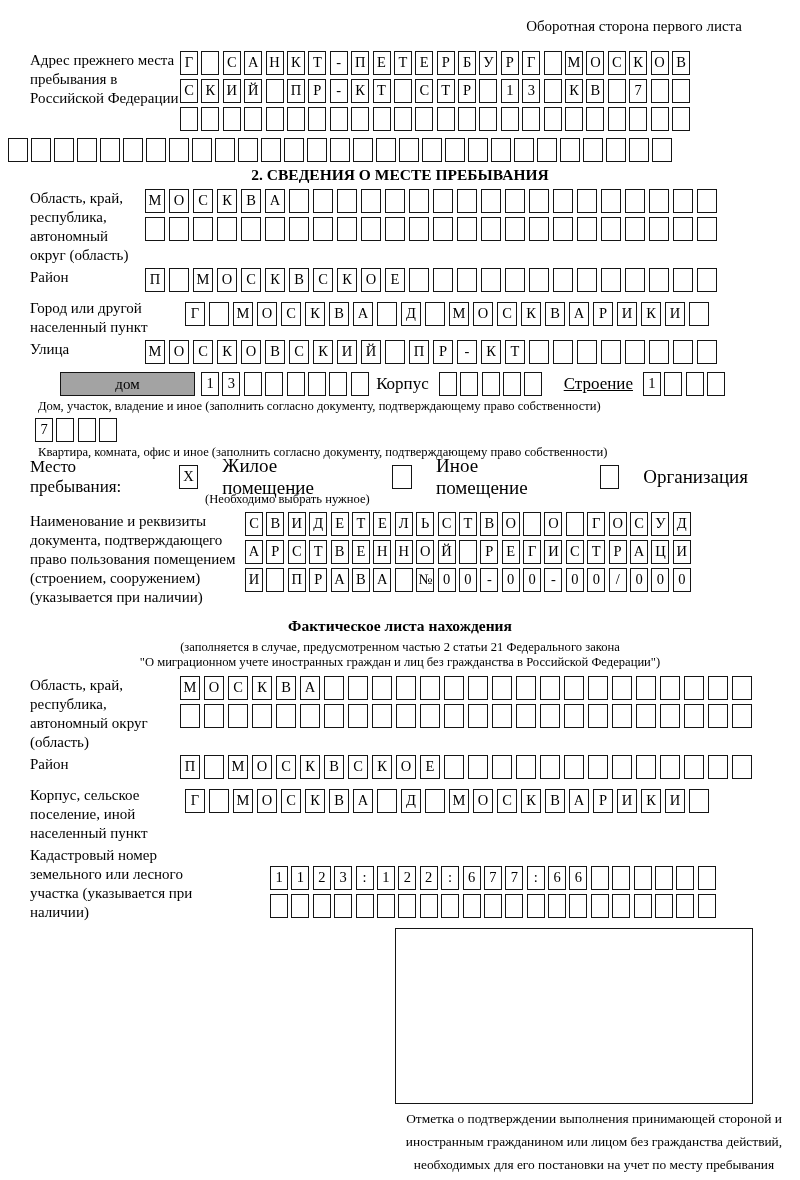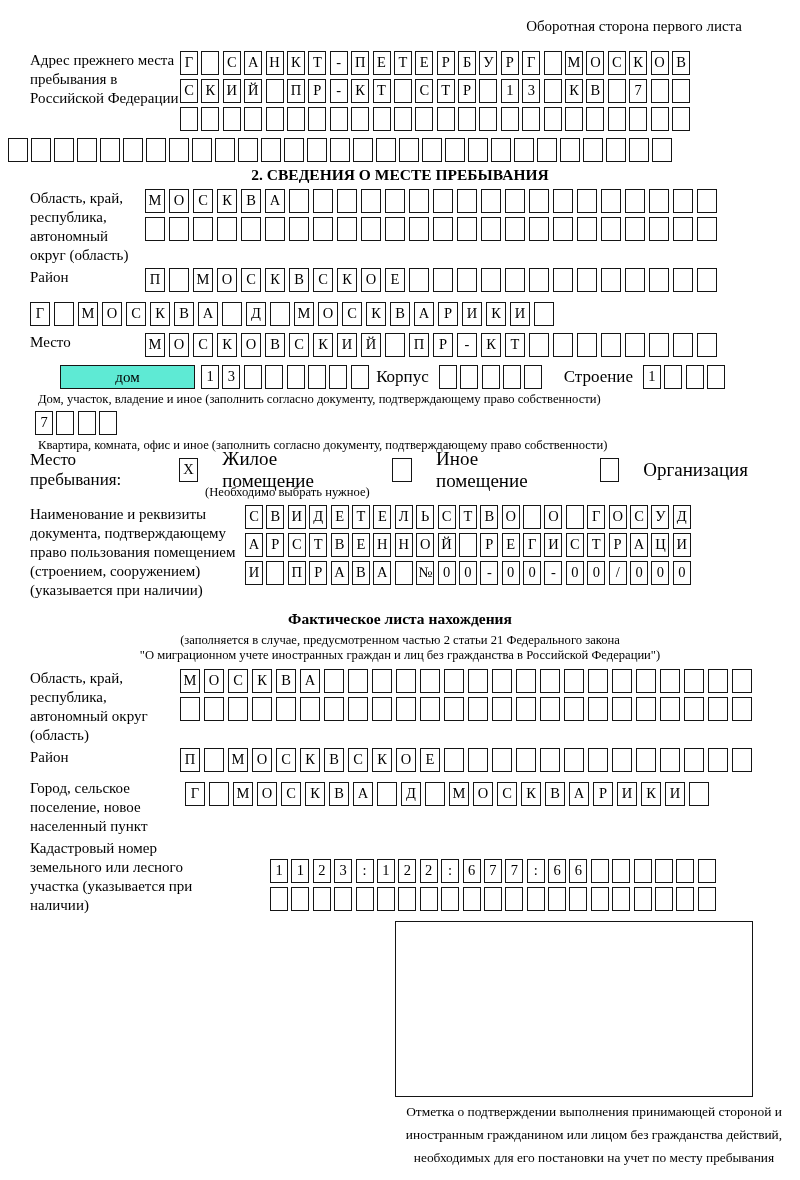--- a/index.html
+++ b/index.html
@@ -19,21 +19,21 @@
   .sm .cell{width:18px;margin-right:3.4px;}
   .md .cell{width:20px;margin-right:3px;}
   .field{display:flex;margin-bottom:3px;}
   .flabel{font-size:15px;line-height:19px;flex-shrink:0;}
   .rows{display:flex;flex-direction:column;}
   .note{font-size:12.6px;line-height:15px;}
   .center{text-align:center;}
   .sec-title{text-align:center;font-weight:bold;font-size:15.5px;margin:4px 0 5px 0;}
   .wide-box{
     box-sizing:border-box;border:1.6px solid #151515;height:24px;
-    display:flex;align-items:center;justify-content:center;font-size:15px;background:#5eead4;
+    display:flex;align-items:center;justify-content:center;font-size:15px;background:#a3a3a3;
   }
   .inline-row{display:flex;align-items:center;height:26px;margin-bottom:2px;}
   .stamp-wrap{margin-left:365px;width:400px;margin-top:6px;}
   .stamp-box{box-sizing:border-box;width:358px;height:176px;border:1.6px solid #151515;background:#fff;}
   .stamp-note{width:398px;font-size:13.4px;line-height:23px;text-align:center;margin-top:3px;}
   .opt-label{font-size:19px;margin:0 22px 0 20px;}
   .lead-label{font-size:17px;margin-right:10px;}
 </style>
 </head>
 <body>
@@ -62,35 +62,36 @@
       <div class="cells-row"><span class="cell"></span><span class="cell"></span><span class="cell"></span><span class="cell"></span><span class="cell"></span><span class="cell"></span><span class="cell"></span><span class="cell"></span><span class="cell"></span><span class="cell"></span><span class="cell"></span><span class="cell"></span><span class="cell"></span><span class="cell"></span><span class="cell"></span><span class="cell"></span><span class="cell"></span><span class="cell"></span><span class="cell"></span><span class="cell"></span><span class="cell"></span><span class="cell"></span><span class="cell"></span><span class="cell"></span></div>
     </div>
   </div>
 
   <div class="field">
     <div class="flabel" style="width:115px;">Район</div>
     <div class="cells-row"><span class="cell">П</span><span class="cell"></span><span class="cell">М</span><span class="cell">О</span><span class="cell">С</span><span class="cell">К</span><span class="cell">В</span><span class="cell">С</span><span class="cell">К</span><span class="cell">О</span><span class="cell">Е</span><span class="cell"></span><span class="cell"></span><span class="cell"></span><span class="cell"></span><span class="cell"></span><span class="cell"></span><span class="cell"></span><span class="cell"></span><span class="cell"></span><span class="cell"></span><span class="cell"></span><span class="cell"></span><span class="cell"></span></div>
   </div>
 
   <div class="field">
+    <div class="flabel" style="width:155px;">Город или другой населенный пункт</div>
     <div class="cells-row" style="margin-top:3px;"><span class="cell">Г</span><span class="cell"></span><span class="cell">М</span><span class="cell">О</span><span class="cell">С</span><span class="cell">К</span><span class="cell">В</span><span class="cell">А</span><span class="cell"></span><span class="cell">Д</span><span class="cell"></span><span class="cell">М</span><span class="cell">О</span><span class="cell">С</span><span class="cell">К</span><span class="cell">В</span><span class="cell">А</span><span class="cell">Р</span><span class="cell">И</span><span class="cell">К</span><span class="cell">И</span><span class="cell"></span></div>
   </div>
 
   <div class="field">
-    <div class="flabel" style="width:115px;">Место</div>
+    <div class="flabel" style="width:115px;">Улица</div>
     <div class="cells-row"><span class="cell">М</span><span class="cell">О</span><span class="cell">С</span><span class="cell">К</span><span class="cell">О</span><span class="cell">В</span><span class="cell">С</span><span class="cell">К</span><span class="cell">И</span><span class="cell">Й</span><span class="cell"></span><span class="cell">П</span><span class="cell">Р</span><span class="cell">-</span><span class="cell">К</span><span class="cell">Т</span><span class="cell"></span><span class="cell"></span><span class="cell"></span><span class="cell"></span><span class="cell"></span><span class="cell"></span><span class="cell"></span><span class="cell"></span></div>
   </div>
 
   <div class="inline-row">
     <div style="width:30px;"></div>
     <div class="wide-box" style="width:135px;margin-right:6px;">дом</div>
     <div class="cells-row sm" style="margin-bottom:0;"><span class="cell">1</span><span class="cell">3</span><span class="cell"></span><span class="cell"></span><span class="cell"></span><span class="cell"></span><span class="cell"></span><span class="cell"></span></div>
     <div class="lead-label" style="margin-left:4px;">Корпус</div>
     <div class="cells-row sm" style="margin-bottom:0;"><span class="cell"></span><span class="cell"></span><span class="cell"></span><span class="cell"></span><span class="cell"></span></div>
-    <div class="lead-label" style="margin-left:18px;">Строение</div>
+    <div class="lead-label" style="margin-left:18px;text-decoration:underline;">Строение</div>
     <div class="cells-row sm" style="margin-bottom:0;"><span class="cell">1</span><span class="cell"></span><span class="cell"></span><span class="cell"></span></div>
   </div>
   <div class="note" style="padding-left:8px;">Дом, участок, владение и иное (заполнить согласно документу, подтверждающему право собственности)</div>
 
   <div class="inline-row" style="margin-top:3px;">
     <div style="width:5px;"></div>
     <div class="cells-row sm" style="margin-bottom:0;"><span class="cell">7</span><span class="cell"></span><span class="cell"></span><span class="cell"></span></div>
   </div>
   <div class="note" style="padding-left:8px;">Квартира, комната, офис и иное (заполнить согласно документу, подтверждающему право собственности)</div>
 
@@ -99,21 +100,21 @@
     <span class="cell">X</span>
     <span class="opt-label">Жилое помещение</span>
     <span class="cell"></span>
     <span class="opt-label">Иное помещение</span>
     <span class="cell" style="margin-left:6px;"></span>
     <span class="opt-label" style="margin-left:20px;">Организация</span>
   </div>
   <div class="note" style="margin-left:175px;">(Необходимо выбрать нужное)</div>
 
   <div class="field" style="margin-top:5px;">
-    <div class="flabel" style="width:215px;">Наименование и реквизиты документа, подтверждающему право пользования помещением (строением, сооружением) (указывается при наличии)</div>
+    <div class="flabel" style="width:215px;">Наименование и реквизиты документа, подтверждающего право пользования помещением (строением, сооружением) (указывается при наличии)</div>
     <div class="rows">
       <div class="cells-row sm"><span class="cell">С</span><span class="cell">В</span><span class="cell">И</span><span class="cell">Д</span><span class="cell">Е</span><span class="cell">Т</span><span class="cell">Е</span><span class="cell">Л</span><span class="cell">Ь</span><span class="cell">С</span><span class="cell">Т</span><span class="cell">В</span><span class="cell">О</span><span class="cell"></span><span class="cell">О</span><span class="cell"></span><span class="cell">Г</span><span class="cell">О</span><span class="cell">С</span><span class="cell">У</span><span class="cell">Д</span></div>
       <div class="cells-row sm"><span class="cell">А</span><span class="cell">Р</span><span class="cell">С</span><span class="cell">Т</span><span class="cell">В</span><span class="cell">Е</span><span class="cell">Н</span><span class="cell">Н</span><span class="cell">О</span><span class="cell">Й</span><span class="cell"></span><span class="cell">Р</span><span class="cell">Е</span><span class="cell">Г</span><span class="cell">И</span><span class="cell">С</span><span class="cell">Т</span><span class="cell">Р</span><span class="cell">А</span><span class="cell">Ц</span><span class="cell">И</span></div>
       <div class="cells-row sm"><span class="cell">И</span><span class="cell"></span><span class="cell">П</span><span class="cell">Р</span><span class="cell">А</span><span class="cell">В</span><span class="cell">А</span><span class="cell"></span><span class="cell">№</span><span class="cell">0</span><span class="cell">0</span><span class="cell">-</span><span class="cell">0</span><span class="cell">0</span><span class="cell">-</span><span class="cell">0</span><span class="cell">0</span><span class="cell">/</span><span class="cell">0</span><span class="cell">0</span><span class="cell">0</span></div>
     </div>
   </div>
 
   <div class="sec-title" style="margin-top:10px;">Фактическое листа нахождения</div>
   <div class="note center">(заполняется в случае, предусмотренном частью 2 статьи 21 Федерального закона</div>
   <div class="note center" style="margin-bottom:6px;">"О миграционном учете иностранных граждан и лиц без гражданства в Российской Федерации")</div>
@@ -125,21 +126,21 @@
       <div class="cells-row"><span class="cell"></span><span class="cell"></span><span class="cell"></span><span class="cell"></span><span class="cell"></span><span class="cell"></span><span class="cell"></span><span class="cell"></span><span class="cell"></span><span class="cell"></span><span class="cell"></span><span class="cell"></span><span class="cell"></span><span class="cell"></span><span class="cell"></span><span class="cell"></span><span class="cell"></span><span class="cell"></span><span class="cell"></span><span class="cell"></span><span class="cell"></span><span class="cell"></span><span class="cell"></span><span class="cell"></span></div>
     </div>
   </div>
 
   <div class="field">
     <div class="flabel" style="width:150px;">Район</div>
     <div class="cells-row"><span class="cell">П</span><span class="cell"></span><span class="cell">М</span><span class="cell">О</span><span class="cell">С</span><span class="cell">К</span><span class="cell">В</span><span class="cell">С</span><span class="cell">К</span><span class="cell">О</span><span class="cell">Е</span><span class="cell"></span><span class="cell"></span><span class="cell"></span><span class="cell"></span><span class="cell"></span><span class="cell"></span><span class="cell"></span><span class="cell"></span><span class="cell"></span><span class="cell"></span><span class="cell"></span><span class="cell"></span><span class="cell"></span></div>
   </div>
 
   <div class="field">
-    <div class="flabel" style="width:155px;">Город, сельское поселение, новое населенный пункт</div>
+    <div class="flabel" style="width:155px;">Корпус, сельское поселение, иной населенный пункт</div>
     <div class="cells-row" style="margin-top:3px;"><span class="cell">Г</span><span class="cell"></span><span class="cell">М</span><span class="cell">О</span><span class="cell">С</span><span class="cell">К</span><span class="cell">В</span><span class="cell">А</span><span class="cell"></span><span class="cell">Д</span><span class="cell"></span><span class="cell">М</span><span class="cell">О</span><span class="cell">С</span><span class="cell">К</span><span class="cell">В</span><span class="cell">А</span><span class="cell">Р</span><span class="cell">И</span><span class="cell">К</span><span class="cell">И</span><span class="cell"></span></div>
   </div>
 
   <div class="field">
     <div class="flabel" style="width:200px;">Кадастровый номер земельного или лесного участка (указывается при наличии)</div>
     <div class="rows" style="margin-top:20px;padding-left:40px;">
       <div class="cells-row sm"><span class="cell">1</span><span class="cell">1</span><span class="cell">2</span><span class="cell">3</span><span class="cell">:</span><span class="cell">1</span><span class="cell">2</span><span class="cell">2</span><span class="cell">:</span><span class="cell">6</span><span class="cell">7</span><span class="cell">7</span><span class="cell">:</span><span class="cell">6</span><span class="cell">6</span><span class="cell"></span><span class="cell"></span><span class="cell"></span><span class="cell"></span><span class="cell"></span><span class="cell"></span></div>
       <div class="cells-row sm"><span class="cell"></span><span class="cell"></span><span class="cell"></span><span class="cell"></span><span class="cell"></span><span class="cell"></span><span class="cell"></span><span class="cell"></span><span class="cell"></span><span class="cell"></span><span class="cell"></span><span class="cell"></span><span class="cell"></span><span class="cell"></span><span class="cell"></span><span class="cell"></span><span class="cell"></span><span class="cell"></span><span class="cell"></span><span class="cell"></span><span class="cell"></span></div>
     </div>
   </div>

